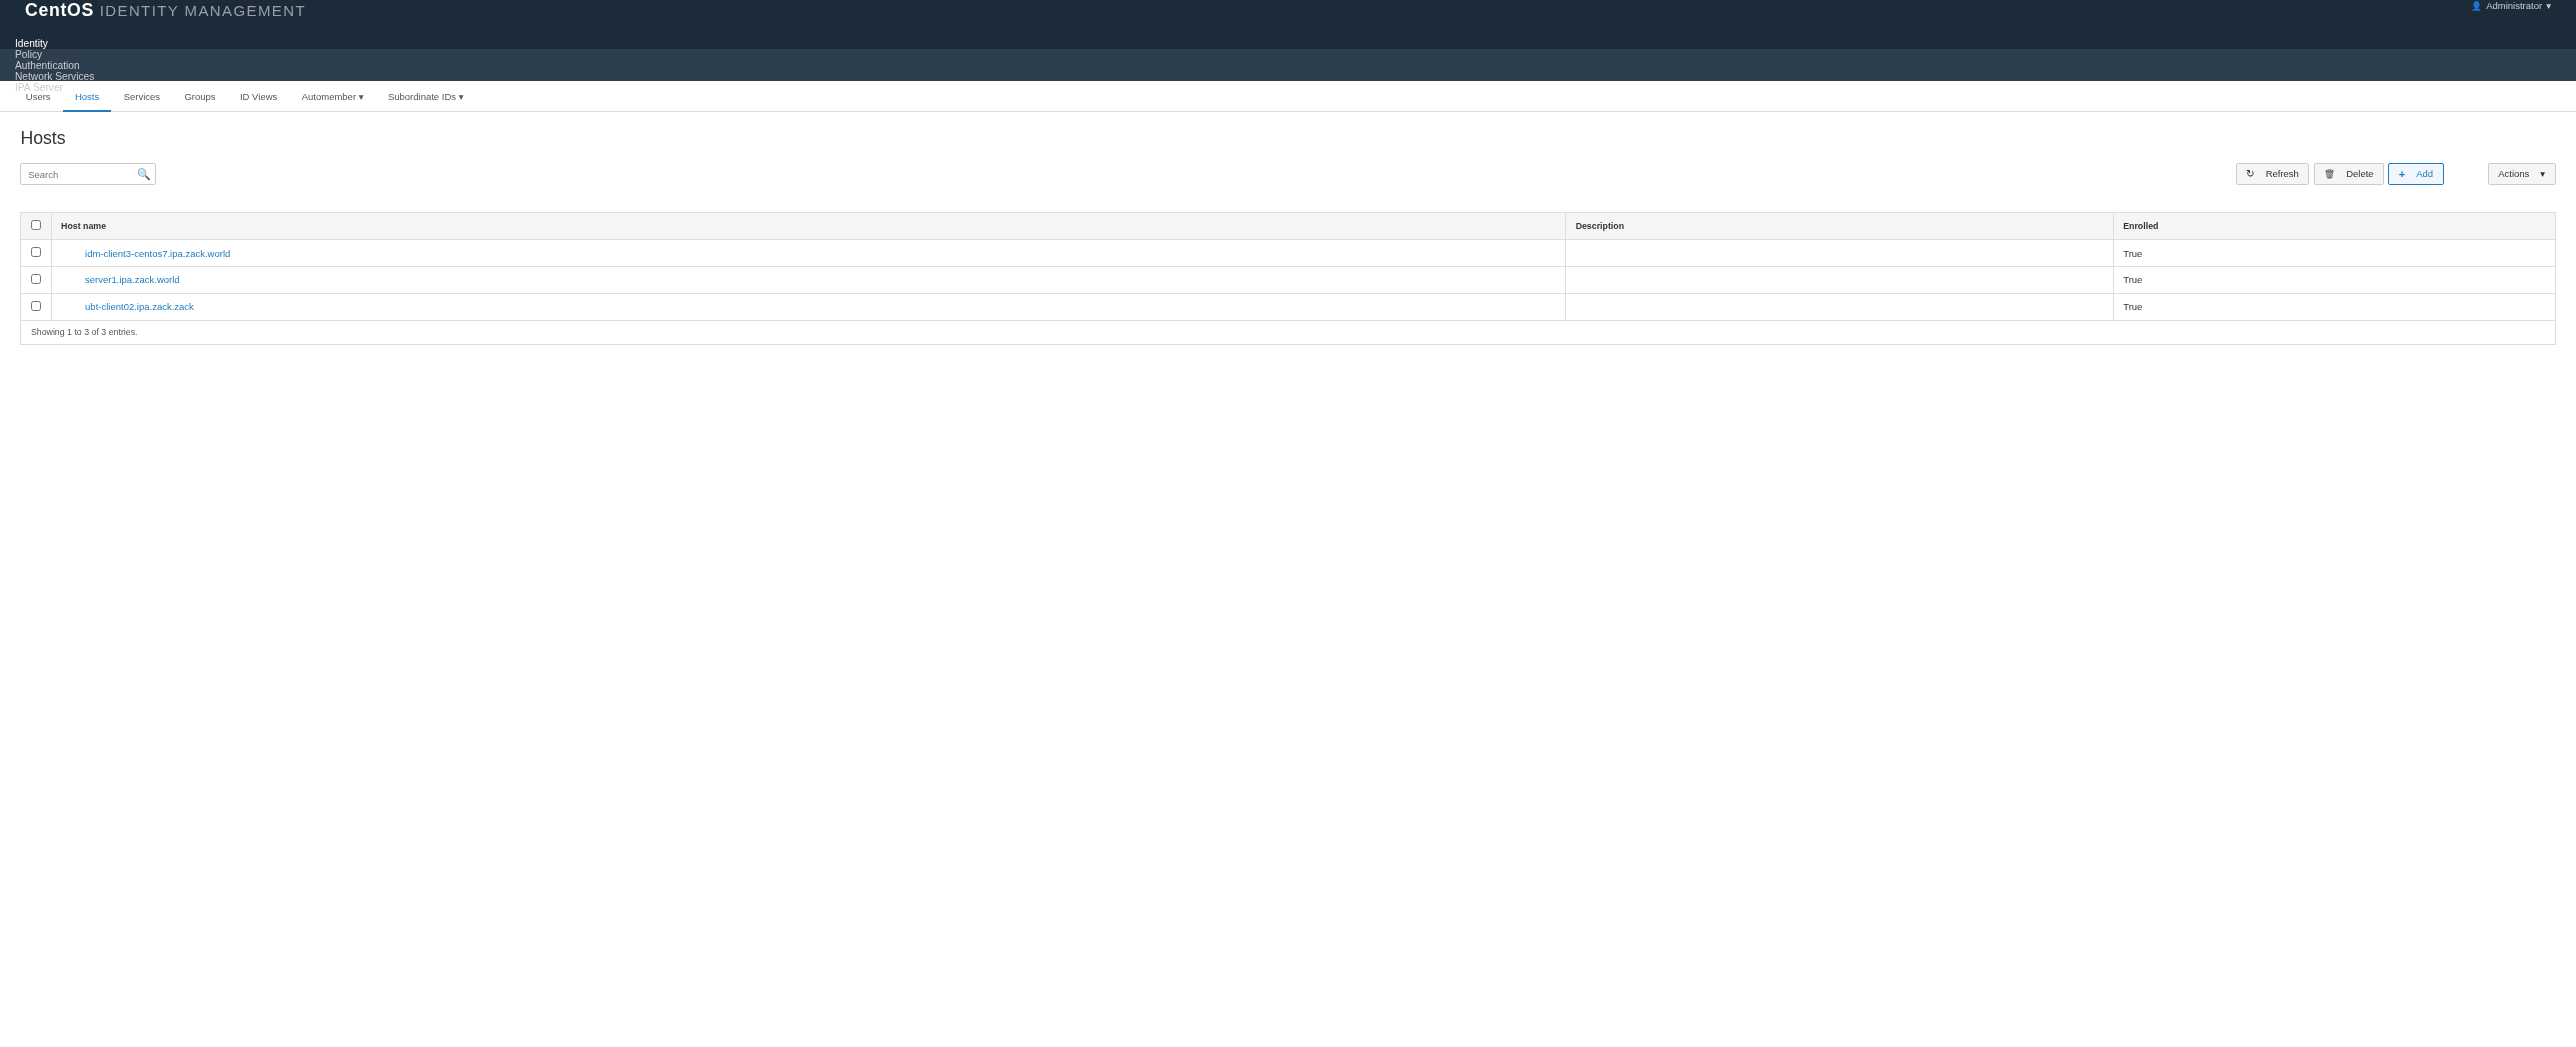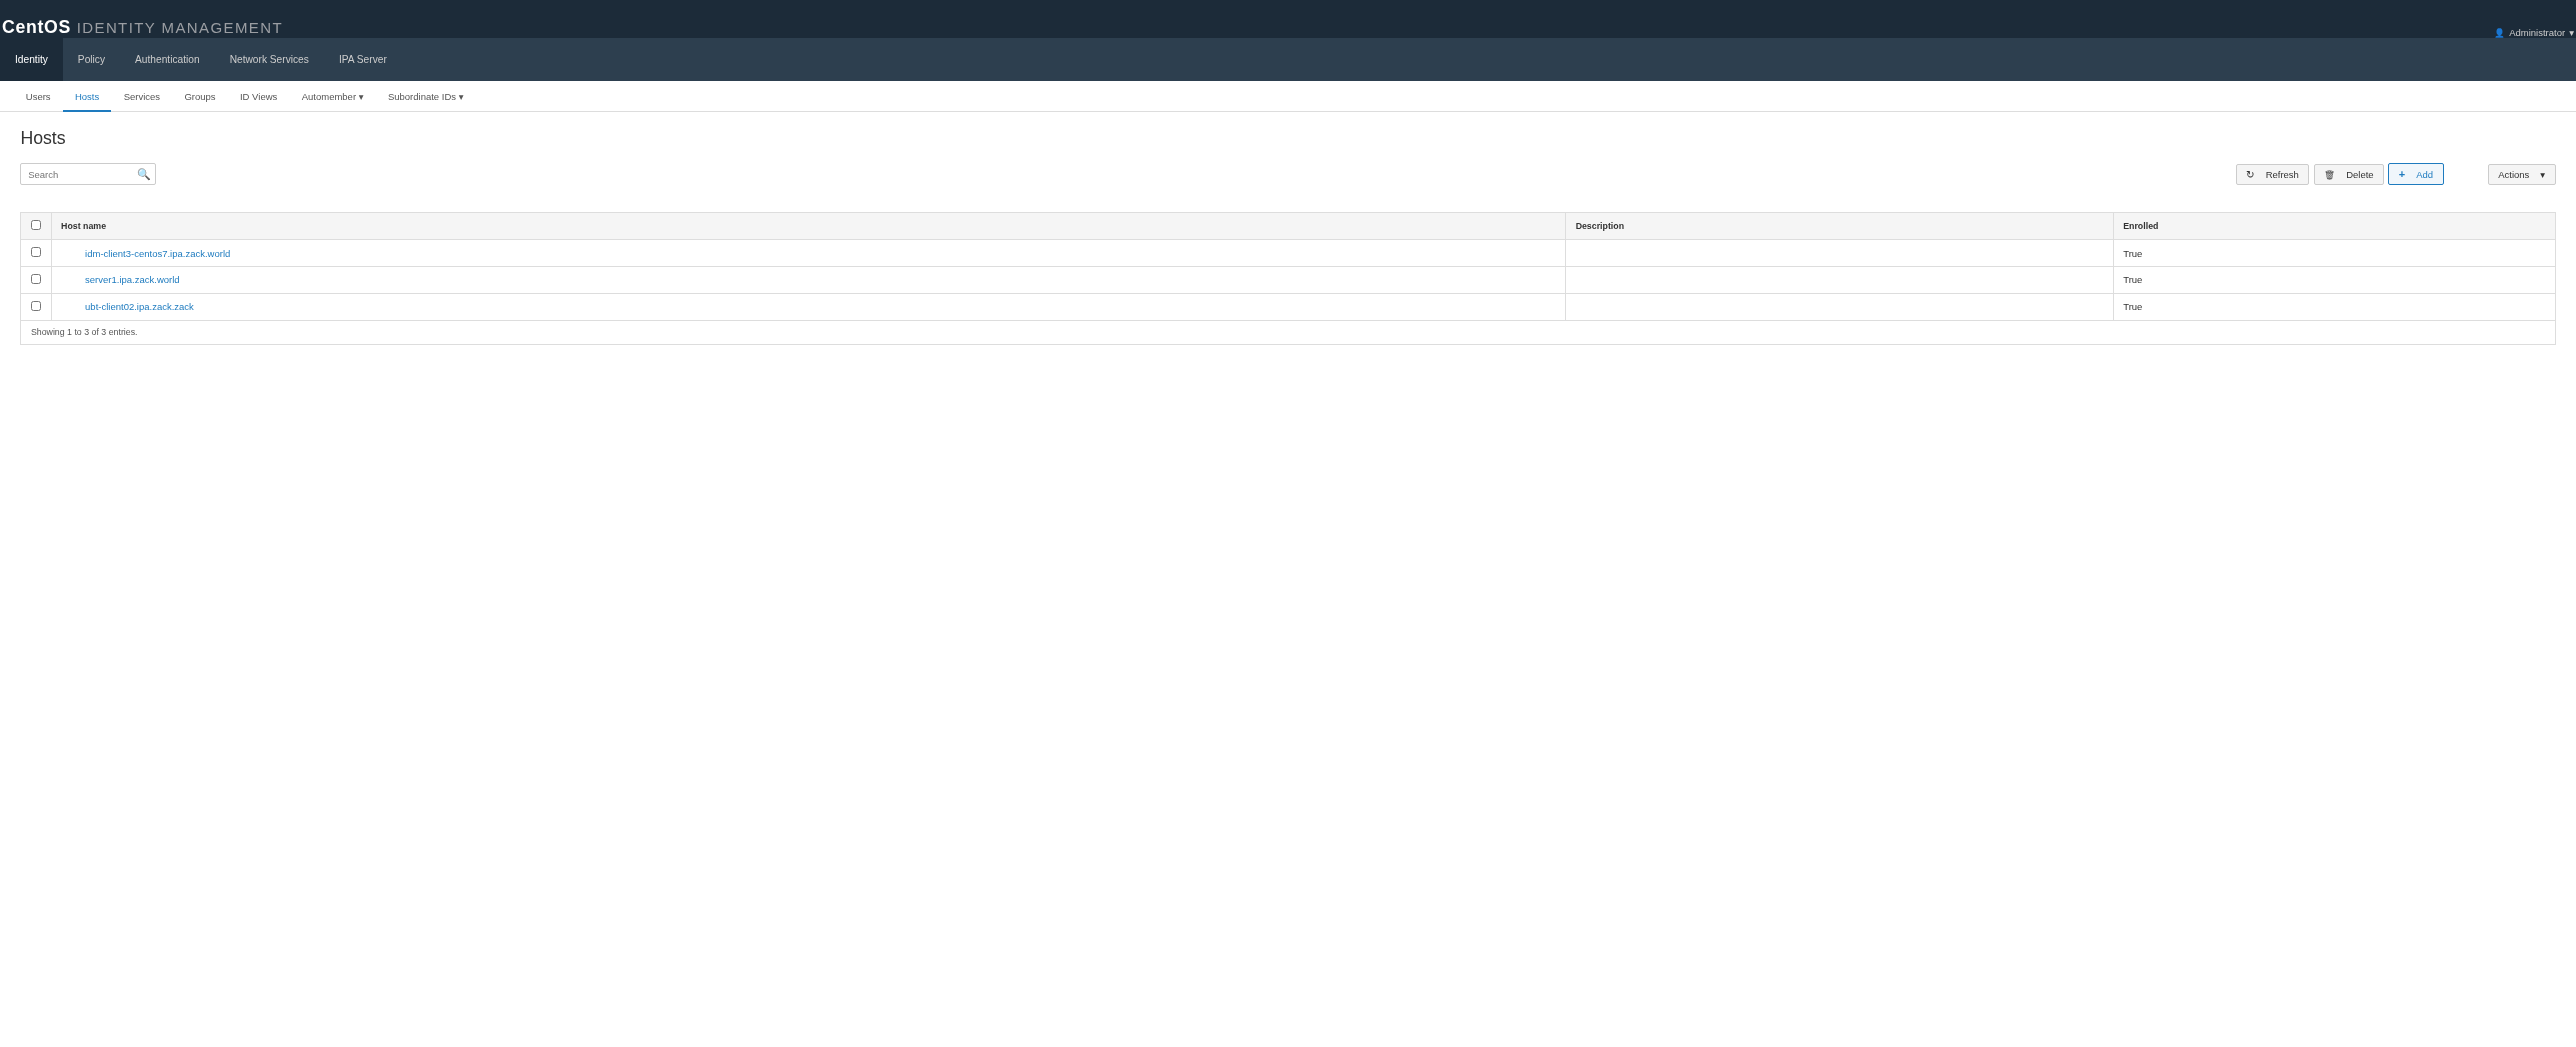--- a/index.html
+++ b/index.html
@@ -2,23 +2,23 @@
 <html style="font-size:11px"><head>
   <meta charset="utf-8">
   <style>
     * { box-sizing: border-box; margin: 0; padding: 0; }
     body { font-family: 'Helvetica Neue', Helvetica, Arial, sans-serif; font-size: 9.5px; color: #333; background: #fff; }
 
     
     .top-header {
       background: #1c2b39;
       display: flex;
-      align-items: flex-end;
+      align-items: flex-start;
       justify-content: space-between;
-      padding: 0 2px;
+      padding: 0 25px;
       height: 38px;
     }
     .brand {
       display: flex;
       align-items: baseline;
       gap: 5.4px;
     }
     .brand-centos {
       color: #fff;
       font-size: 17.7px;
@@ -39,20 +39,21 @@
       align-items: center;
       gap: 4.1px;
     }
 
     
     .primary-nav {
       background: #2d3f4f;
       display: flex;
       align-items: stretch;
       height: 43px;
+      flex-direction: column;
     }
     .primary-nav a {
       color: #ccc;
       text-decoration: none;
       padding: 0 15px;
       display: flex;
       align-items: center;
       font-size: 10.2px;
       transition: background 0.2s;
     }
@@ -87,21 +88,21 @@
     .page-title {
       font-size: 17.7px;
       font-weight: 300;
       margin-bottom: 13.6px;
       color: #333;
     }
 
     
     .toolbar {
       display: flex;
-      align-items: flex-end;
+      align-items: flex-start;
       justify-content: space-between;
       margin-bottom: 0;
     }
     .toolbar-left {
       display: flex;
       align-items: center;
       gap: 5.4px;
     }
     .toolbar-right {
       display: flex;

